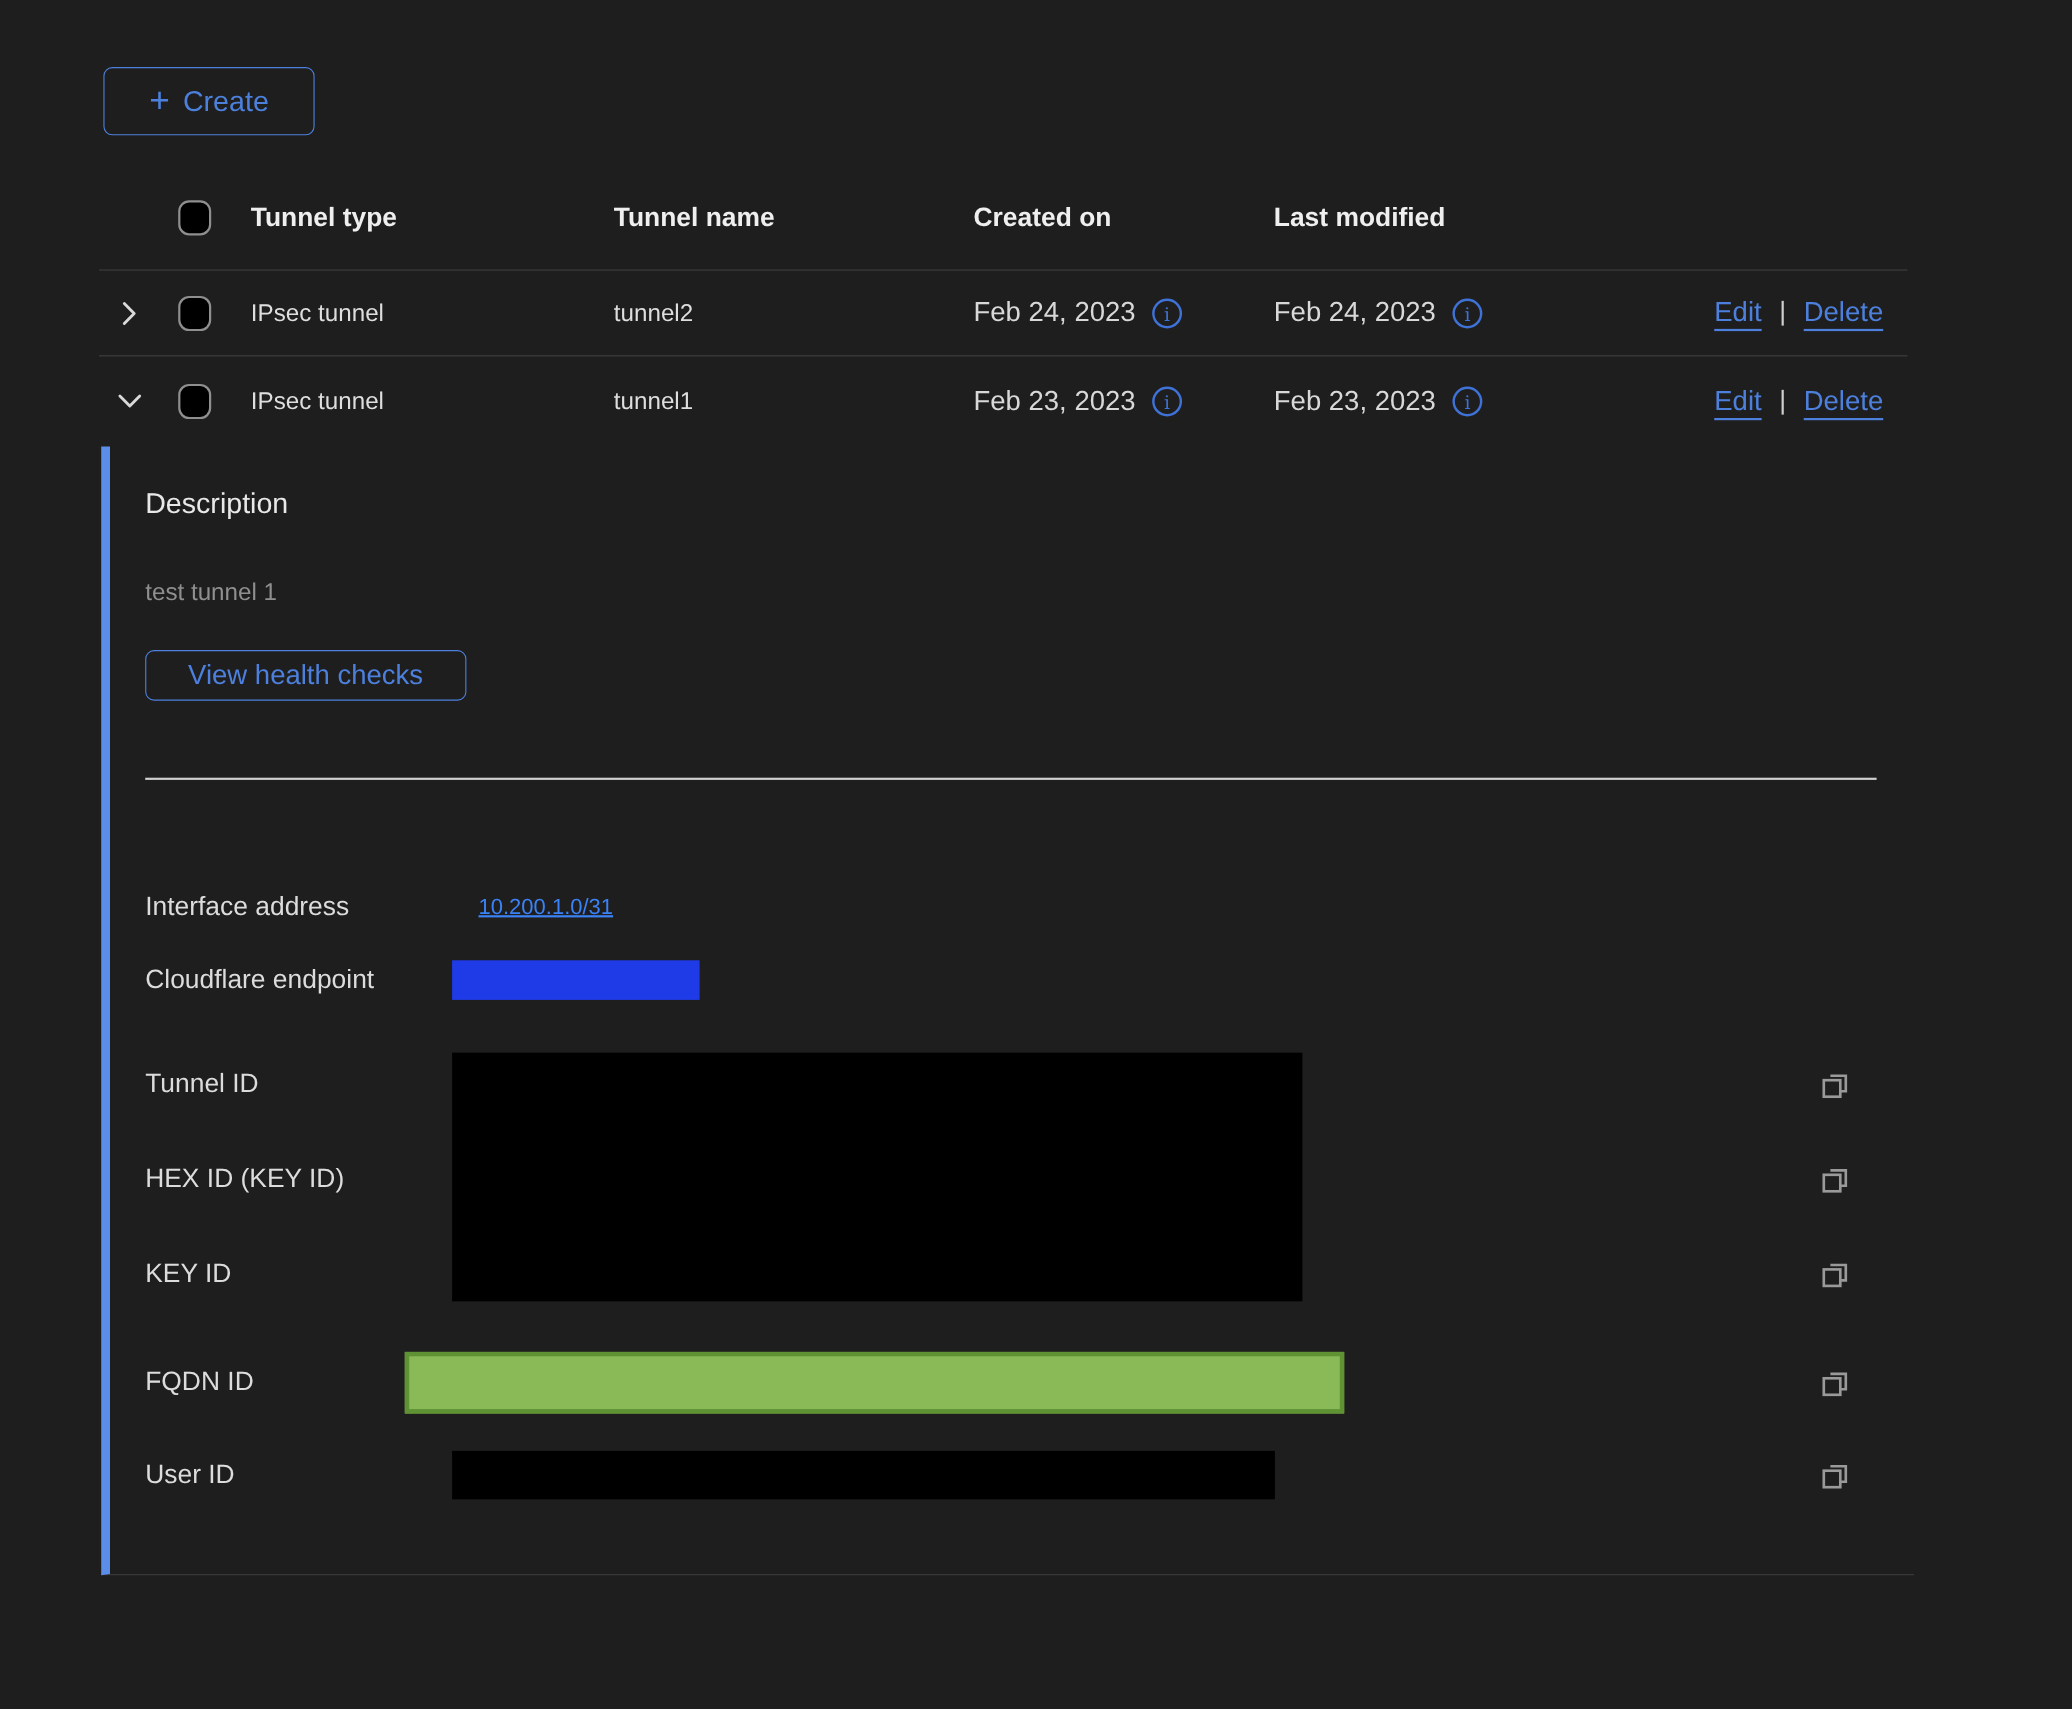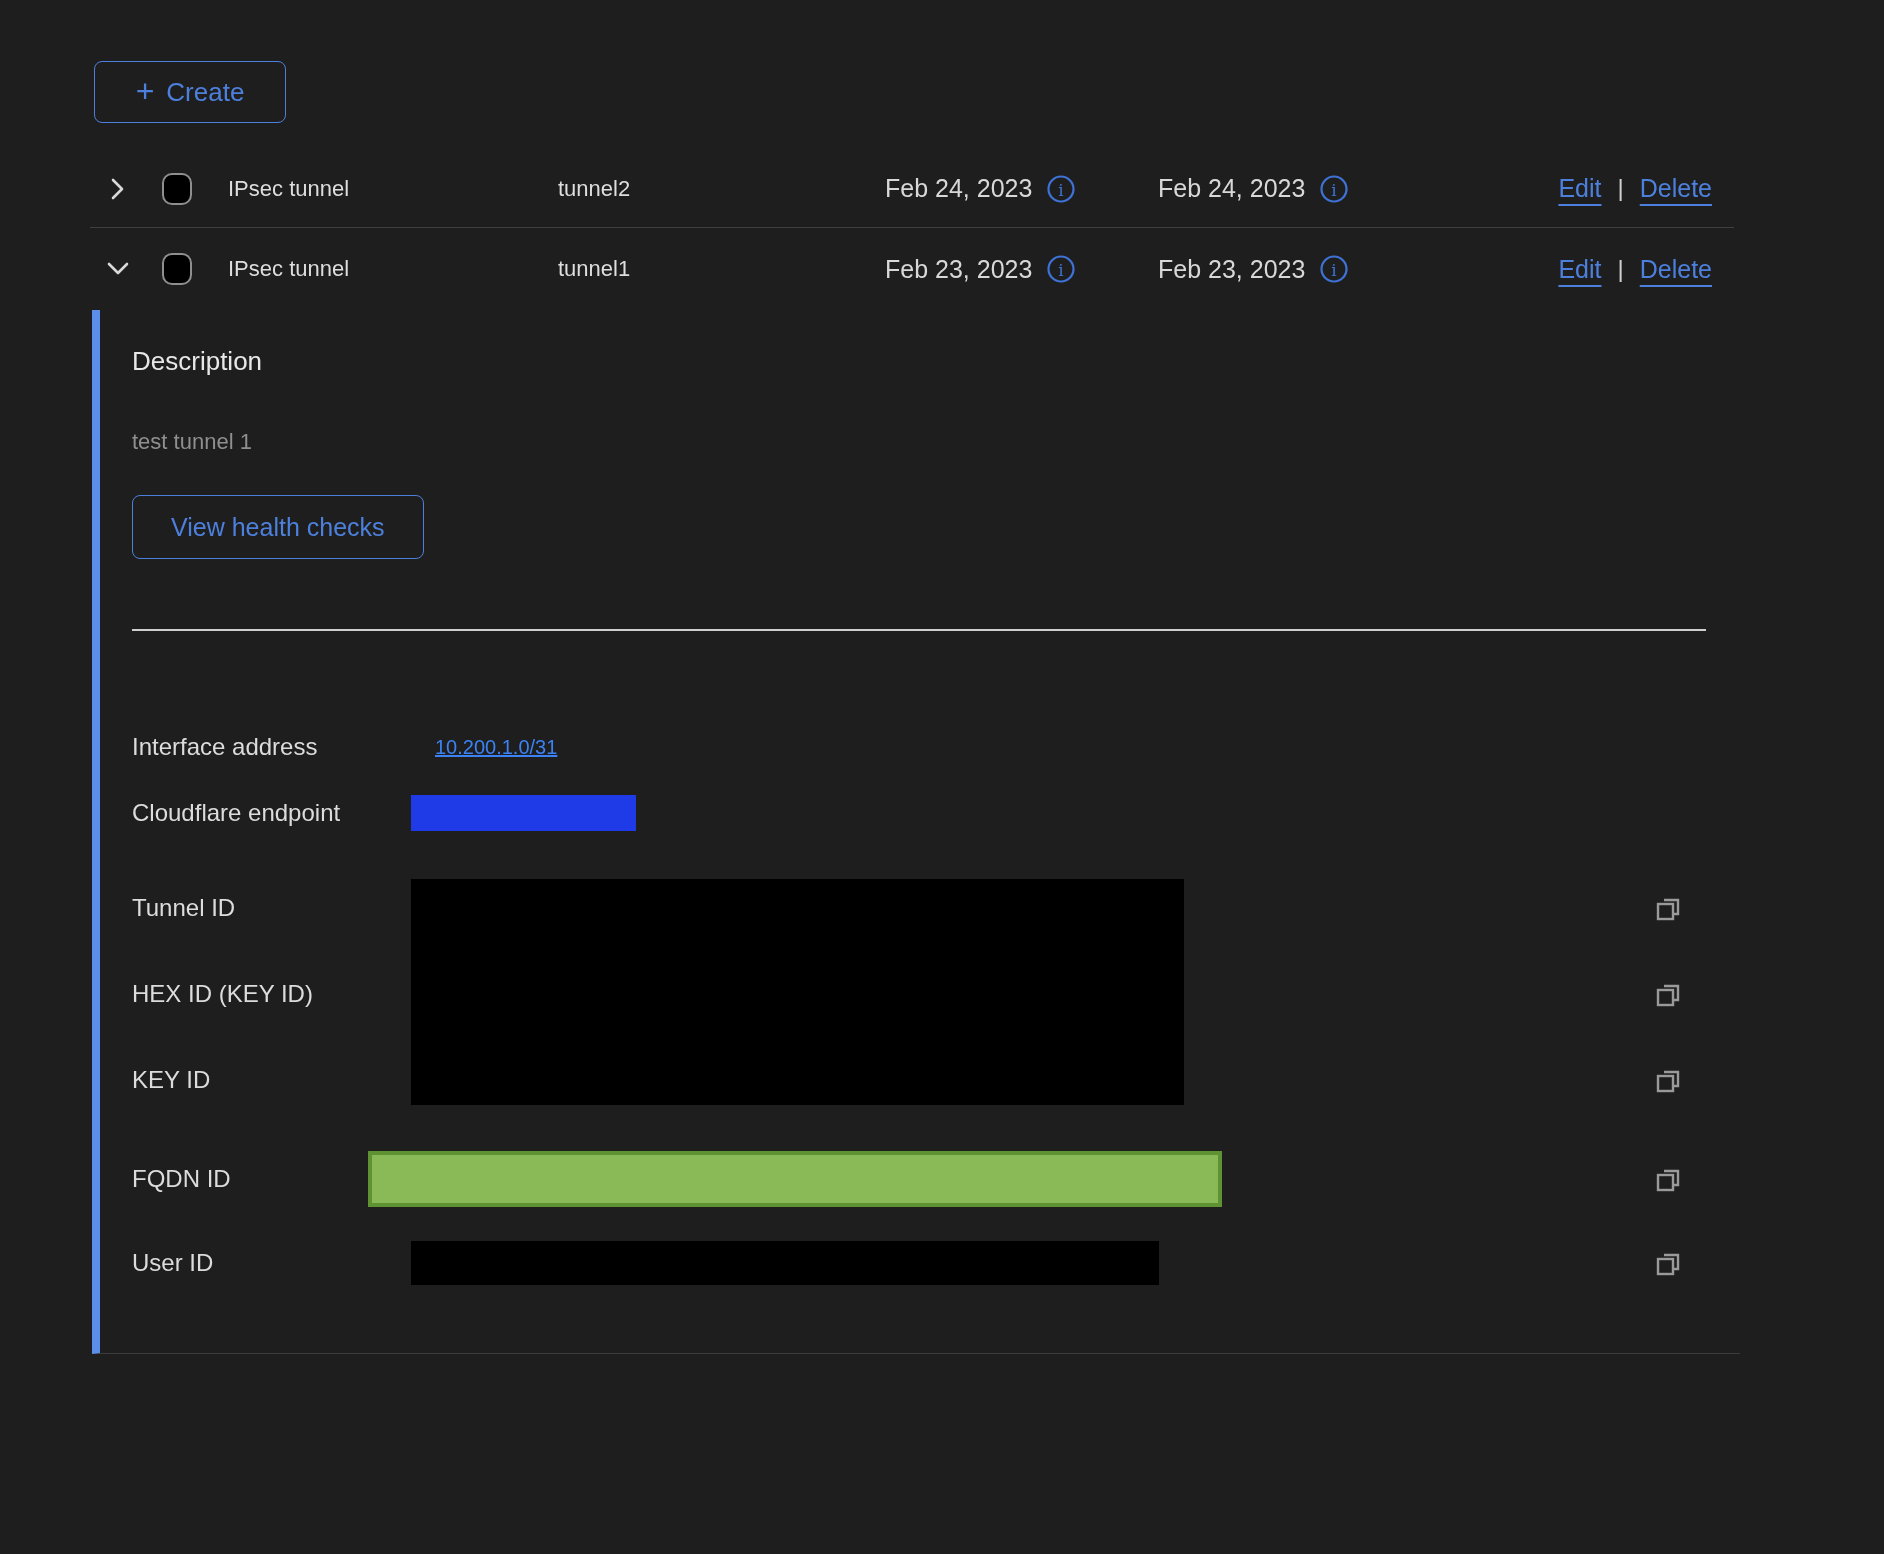--- a/index.html
+++ b/index.html
@@ -56,21 +56,21 @@
   
   .expanded {
     margin-left:2px; width:1648px;
     border-left:8px solid #5b8ee8;
     border-bottom:1px solid #3b3b3b;
     padding:36px 0 68px 32px;
   }
   .desc-heading { font-size:26px; font-weight:400; color:#e8e8e8; }
   .desc-text { margin-top:52px; font-size:22px; color:#8f8f8f; }
   .health-btn {
-    margin-top:40px; height:64px; padding:0 38px;
+    margin-top:40px; height:46px; padding:0 38px;
     background:transparent; border:1.5px solid #4d80dd; border-radius:8px;
     color:#4d80dd; font-size:25px; font-family:inherit; cursor:pointer;
   }
   .divider-light { width:1574px; height:2px; background:#cfcfcf; border:none; margin-top:70px; }
 
   .details { margin-top:102px; }
   .detail-row {
     display:grid; grid-template-columns:279px 1219px 76px;
     align-items:center; margin-bottom:34px;
   }
@@ -119,20 +119,31 @@
 <div class="screen">
   <div class="content">
 
     <button class="create-btn">
       <span class="plus">+</span>
       <span>Create</span>
     </button>
 
     <div class="table">
 
+      <div class="thead">
+        <div class="c-exp"></div>
+        <div class="c-check">
+            <span class="checkbox"></span>
+          </div>
+        <div class="c-type">Tunnel type</div>
+        <div class="c-name">Tunnel name</div>
+        <div class="c-created">Created on</div>
+        <div class="c-modified">Last modified</div>
+        <div class="c-actions"></div>
+      </div>
 
       <div class="trow first">
         <div class="c-exp">
           <button class="chev">
             <svg width="28" height="28">
                 <use href="#i-chev-right"></use>
               </svg>
           </button>
         </div>
         <div class="c-check">

